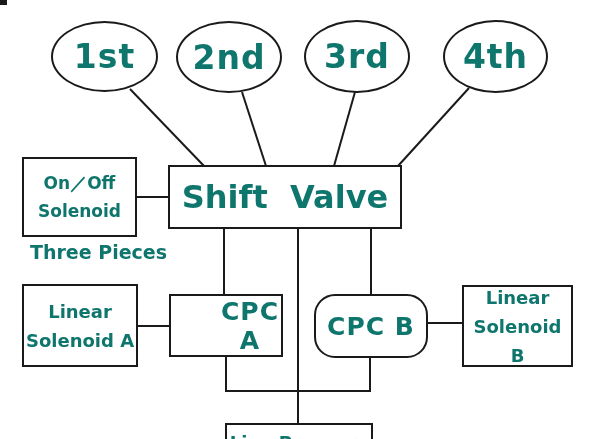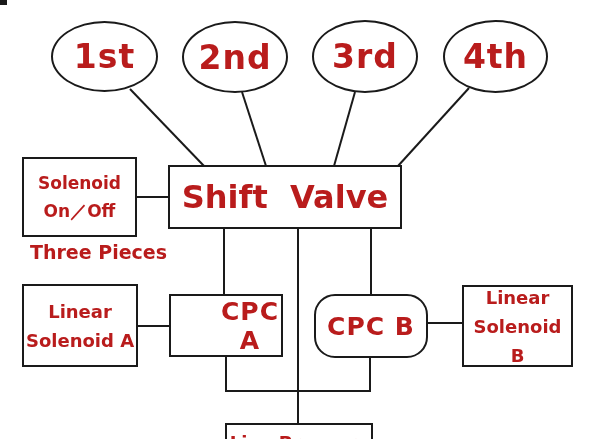--- a/index.html
+++ b/index.html
@@ -7,21 +7,21 @@
     padding: 0;
     background: #ffffff;
   }
   .stage {
     position: relative;
     width: 600px;
     height: 439px;
     background: #ffffff;
     overflow: hidden;
     font-family: "DejaVu Sans", "Liberation Sans", sans-serif;
-    color: #b91c1c;
+    color: #0f766e;
   }
   .wires {
     position: absolute;
     left: 0;
     top: 0;
     width: 600px;
     height: 439px;
   }
   .wires line {
     stroke: #1a1a1a;
@@ -37,22 +37,22 @@
     justify-content: center;
     text-align: center;
     font-weight: bold;
   }
   .gear {
     border-radius: 50%;
     font-size: 33px;
     letter-spacing: 1px;
   }
   .gear-1 { left: 51px;  top: 21px; width: 107px; height: 71px; }
-  .gear-2 { left: 182px; top: 21px; width: 106px; height: 72px; }
-  .gear-3 { left: 312px; top: 20px; width: 106px; height: 73px; }
+  .gear-2 { left: 176px; top: 21px; width: 106px; height: 72px; }
+  .gear-3 { left: 304px; top: 20px; width: 106px; height: 73px; }
   .gear-4 { left: 443px; top: 20px; width: 105px; height: 73px; }
   .shift-valve {
     left: 168px; top: 165px; width: 234px; height: 64px;
     font-size: 32px;
     white-space: pre;
   }
   .onoff {
     left: 22px; top: 157px; width: 115px; height: 80px;
     font-size: 17px;
     line-height: 28px;
@@ -132,22 +132,22 @@
   </div>
   <div class="node gear gear-4">
     <span>4th</span>
   </div>
 
   <div class="node shift-valve">
     <span>Shift  Valve</span>
   </div>
 
   <div class="node onoff">
+    <span>On／Off</span>
     <span>Solenoid</span>
-    <span>On／Off</span>
   </div>
 
   <div class="note">Three Pieces</div>
 
   <div class="node lsa">
     <span>Linear</span>
     <span>Solenoid A</span>
   </div>
 
   <div class="node cpc-a">

